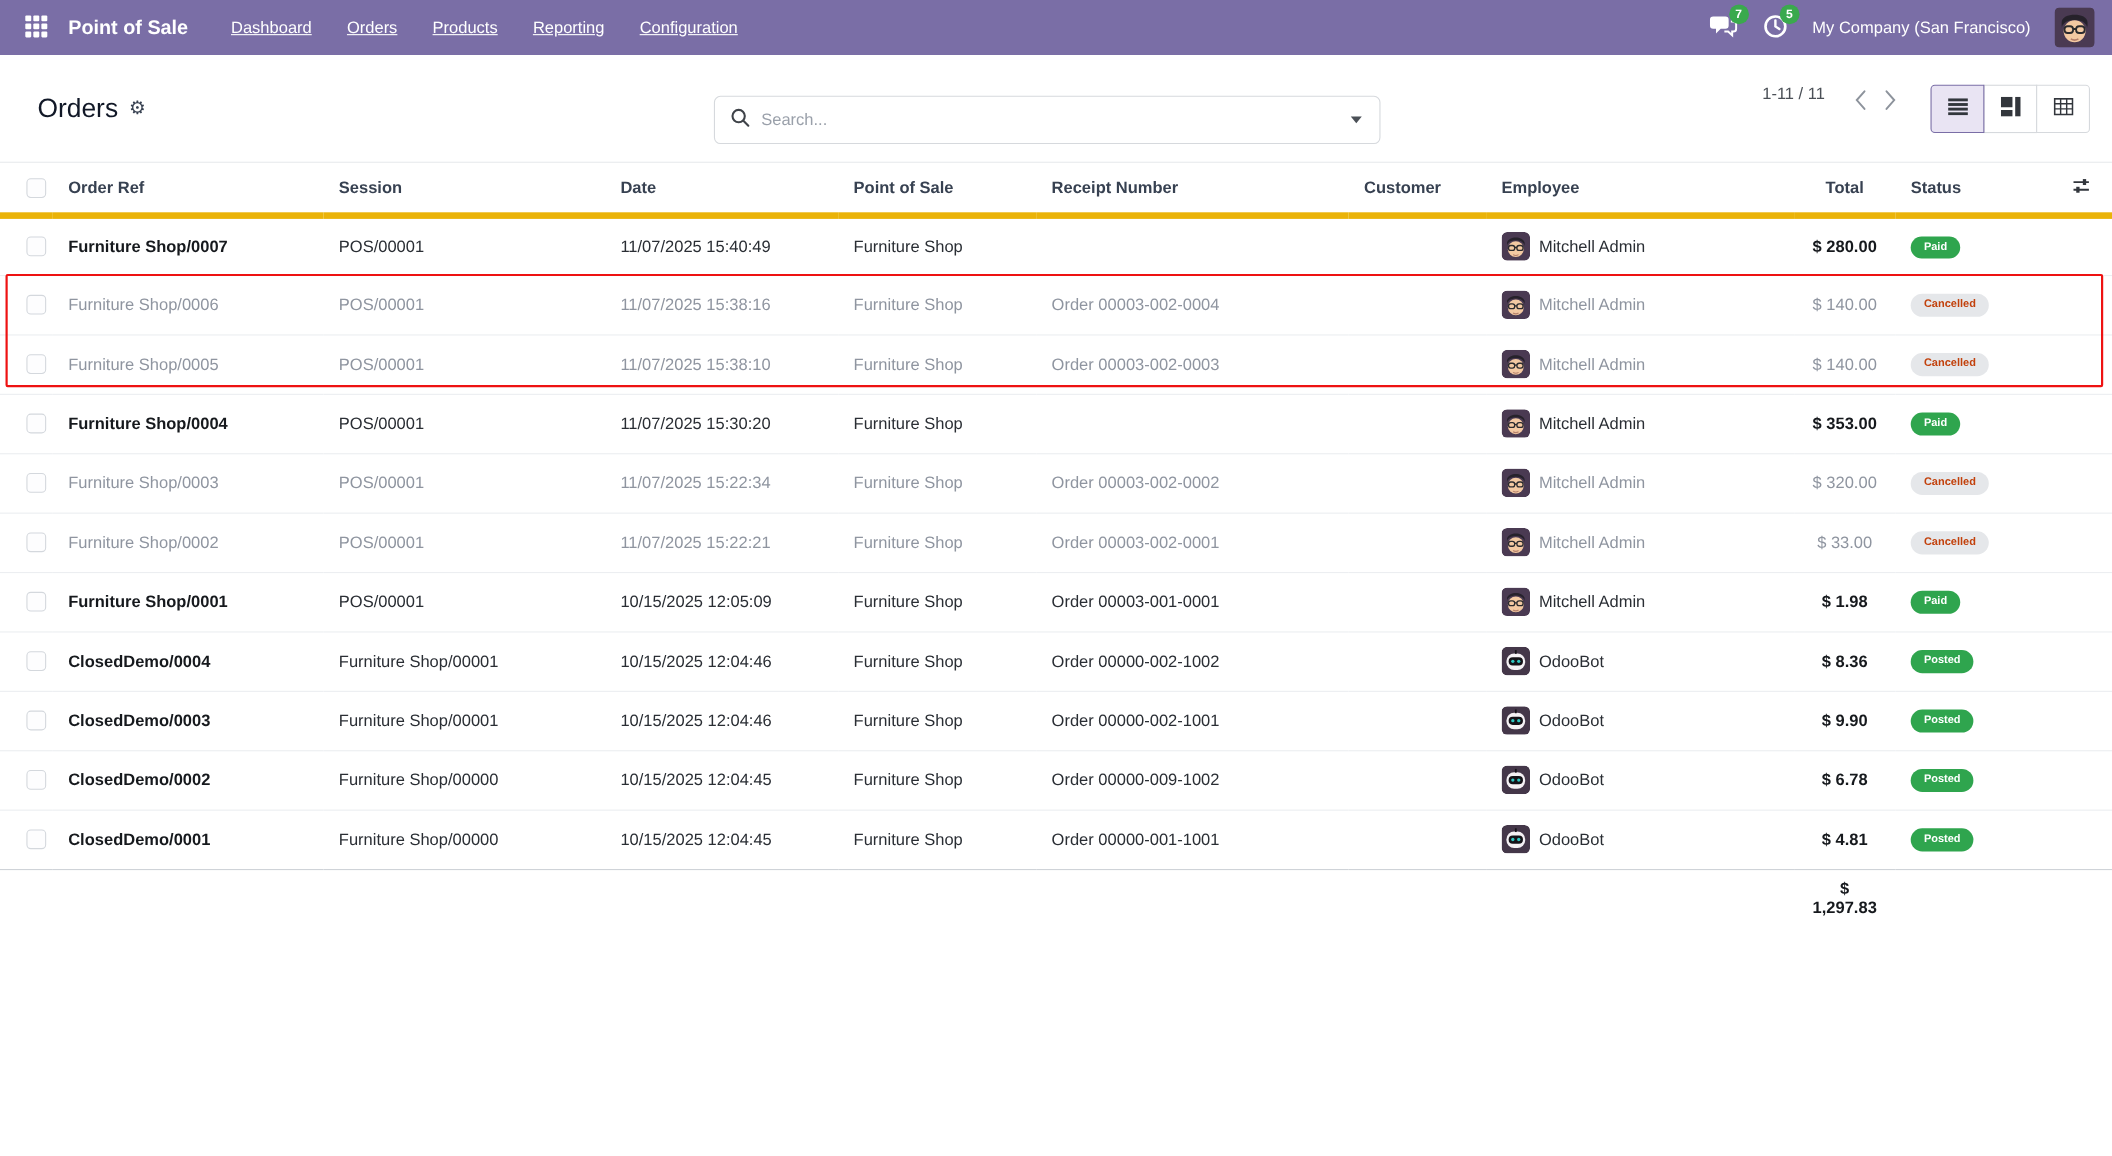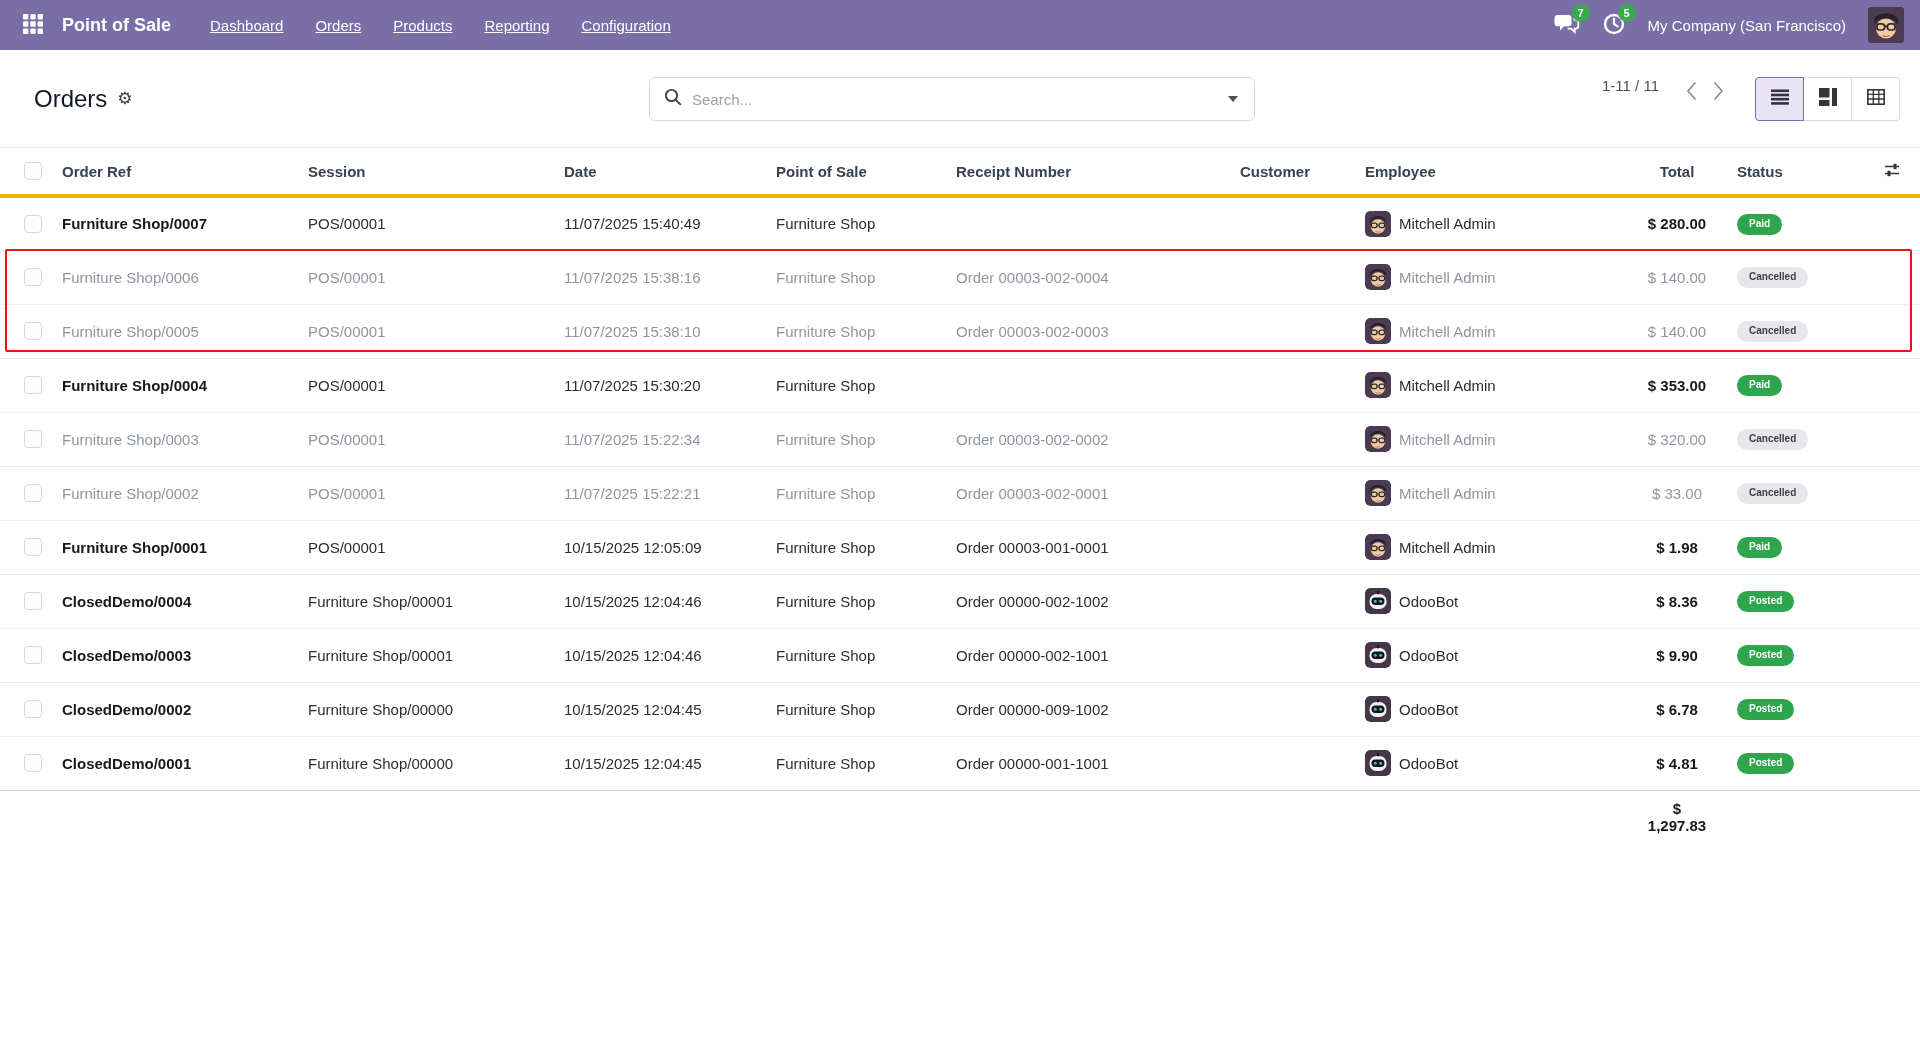--- a/index.html
+++ b/index.html
@@ -32,21 +32,21 @@
 
   
   .control-panel{
     height:98px; display:flex; align-items:center; position:relative;
     padding:0 20px; border-bottom:1px solid #e8eaed; background:#fff;
   }
   .cp-title-wrap{ display:flex; align-items:center; gap:10px; padding-left:14px;}
   .page-title{ font-size:24px; color:#111827; font-weight:400; }
   .gear-btn{ border:none; background:transparent; font-size:17px; color:#374151; cursor:pointer; line-height:1;}
   .search-bar{
-    position:absolute; left:649px; top:27px; width:606px; height:44px;
+    position:absolute; left:649px; top:37px; width:606px; height:44px;
     border:1px solid #d6d9dd; border-radius:6px; background:#fff;
     display:flex; align-items:center; padding:0 12px 0 14px;
   }
   .search-bar input{
     flex:1; border:none; outline:none; font-size:15px; color:#23272d;
     font-family:"Liberation Sans",sans-serif; background:transparent; margin-left:10px;
   }
   .search-bar input::placeholder{ color:#9aa0aa; }
   .search-caret{ border:none; background:transparent; cursor:pointer; padding:6px 4px; display:flex; align-items:center;}
   .caret-down{ width:0; height:0; border-left:5px solid transparent; border-right:5px solid transparent; border-top:6px solid #4b5057;}
@@ -60,21 +60,21 @@
     display:flex; align-items:center; justify-content:center; margin-left:-1px;
   }
   .view-btn:first-child{ border-radius:4px 0 0 4px; margin-left:0; }
   .view-btn:last-child{ border-radius:0 4px 4px 0; }
   .view-btn.active{ background:#e9e4f3; border-color:#7a6ea6; z-index:2; }
 
   
   table{ width:1920px; table-layout:fixed; border-collapse:collapse; }
   thead th{
     height:48px; font-size:15px; font-weight:700; color:#374151; text-align:left;
-    padding:0 14px; vertical-align:middle; border-bottom:4px solid #eab308; cursor:pointer;
+    padding:0 14px; vertical-align:middle; border-bottom:6px solid #eab308; cursor:pointer;
     white-space:nowrap; overflow:hidden;
   }
   th.col-check, td.col-check{ padding:0 0 0 24px; cursor:default;}
   th.col-total, td.cell-total{ text-align:center; }
   th.col-settings, td.col-settings{ text-align:right; padding-right:20px;}
   tbody td{
     height:54px; font-size:15px; padding:0 14px; vertical-align:middle;
     white-space:nowrap; overflow:hidden;
   }
   tbody tr + tr td{ border-top:1px solid #eceef1; }
@@ -90,21 +90,21 @@
     border:1px solid #d4d8dd; border-radius:4px; background:#fdfdfe; cursor:pointer; display:block;
   }
   .emp{ display:flex; align-items:center; gap:8px; }
   .avatar{ width:26px; height:26px; border-radius:5px; overflow:hidden; flex:none; display:inline-flex;}
   .emp-name{ overflow:hidden; text-overflow:ellipsis; }
   .pill{
     display:inline-block; padding:4px 12px; border-radius:14px;
     font-size:10px; font-weight:700; line-height:1.25;
   }
   .pill-success{ background:#2fa54e; color:#fff; }
-  .pill-muted{ background:#e5e7ea; color:#404040; }
+  .pill-muted{ background:#e5e7ea; color:#c2410c; }
 
   
   .annotation-box{
     position:absolute; left:5px; top:249px; width:1907px; height:103px;
     border:2px solid #ee1212; border-radius:2px; pointer-events:none; z-index:10;
   }
 </style>
 </head>
 <body>
 

